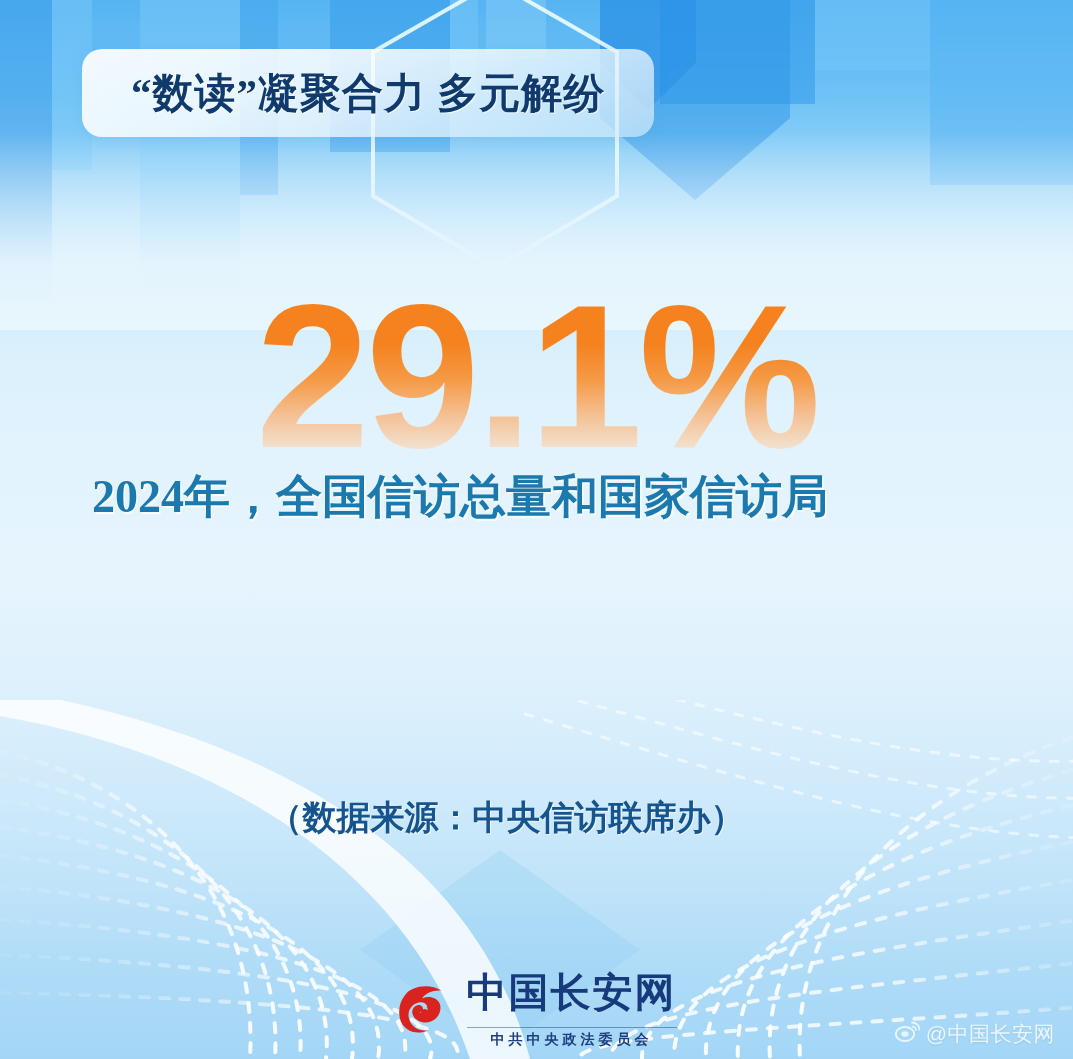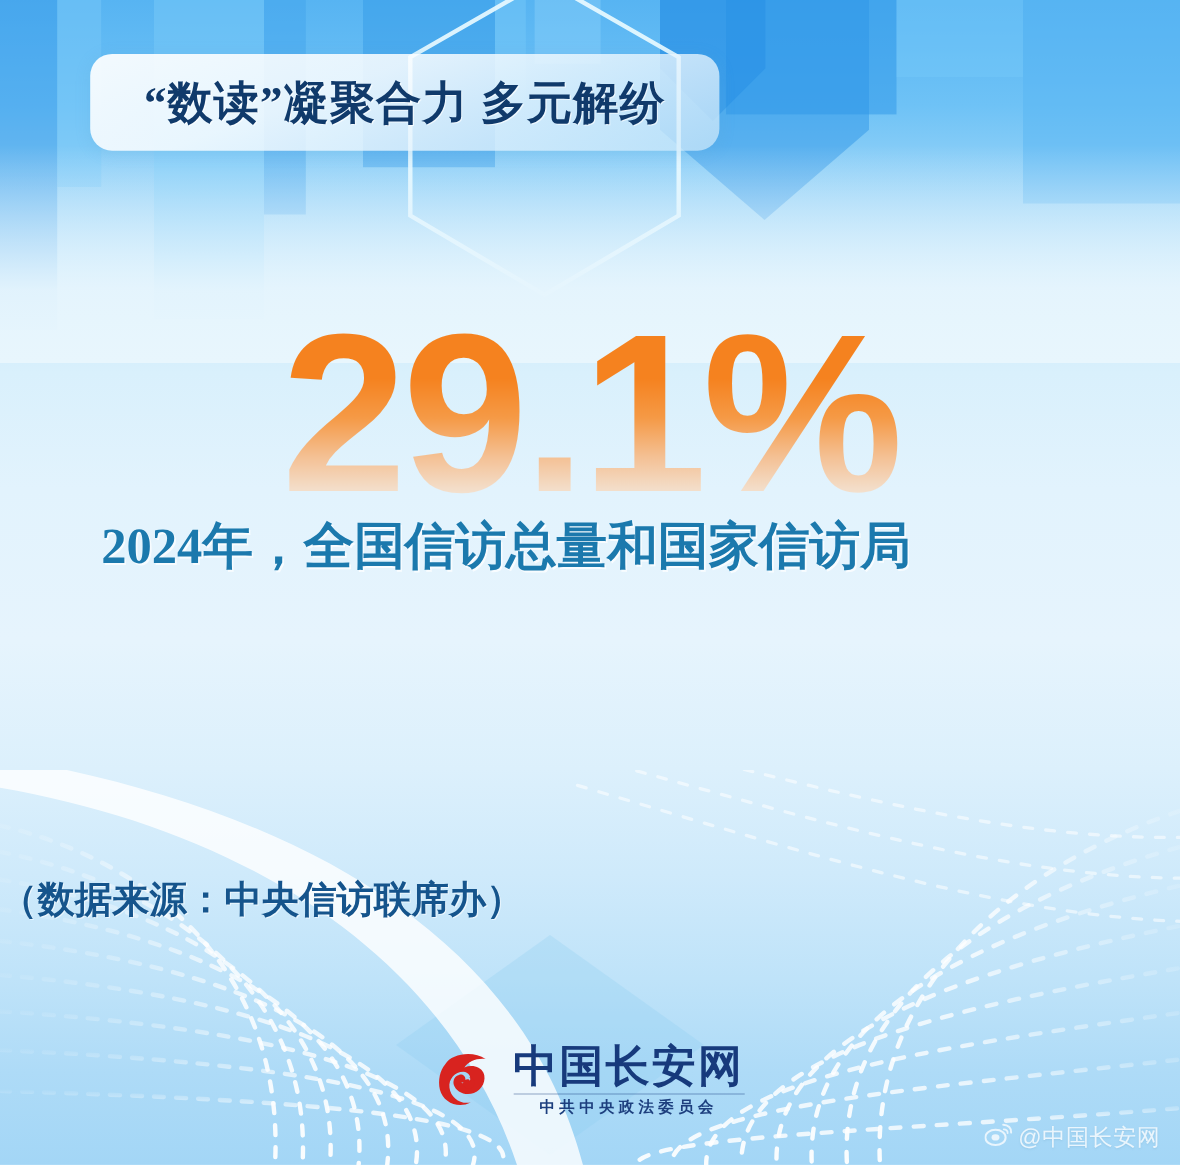--- a/index.html
+++ b/index.html
@@ -143,20 +143,21 @@
     text-shadow: 1.5px 1.5px 0 rgba(255,255,255,0.75);
     letter-spacing: 0px;
     margin-top: 12px;
   }
 
   .source-line {
     position: absolute;
     left: 0;
     top: 795px;
     width: 1073px;
+    text-align: center;
     padding-right: 60px;
     box-sizing: border-box;
     font-family: "Liberation Serif", "DejaVu Serif", serif;
     font-weight: bold;
     font-size: 34px;
     color: #15548c;
     text-shadow: 1px 1px 0 rgba(255,255,255,0.6);
     z-index: 9;
   }
 
@@ -168,21 +169,21 @@
     width: 1073px;
     height: 359px;
     z-index: 3;
     pointer-events: none;
   }
 
   
   .logo {
     position: absolute;
     left: 0;
-    top: 949px;
+    top: 972px;
     width: 1073px;
     display: flex;
     align-items: center;
     justify-content: center;
     gap: 12px;
     z-index: 10;
   }
   .logo-mark {
     width: 58px;
     height: 56px;
@@ -195,21 +196,21 @@
   }
   .logo-name {
     font-family: "Liberation Serif", "DejaVu Serif", serif;
     font-weight: bold;
     font-size: 40px;
     line-height: 42px;
     color: #173a7c;
     letter-spacing: 2px;
   }
   .logo-sub {
-    margin-top: 3px;
+    margin-top: 13px;
     padding-top: 3px;
     border-top: 1px solid rgba(23,58,124,0.45);
     font-family: "Liberation Sans", "DejaVu Sans", sans-serif;
     font-weight: bold;
     font-size: 14px;
     line-height: 16px;
     color: #1d3f7e;
     letter-spacing: 4px;
     width: 100%;
     text-align: center;

